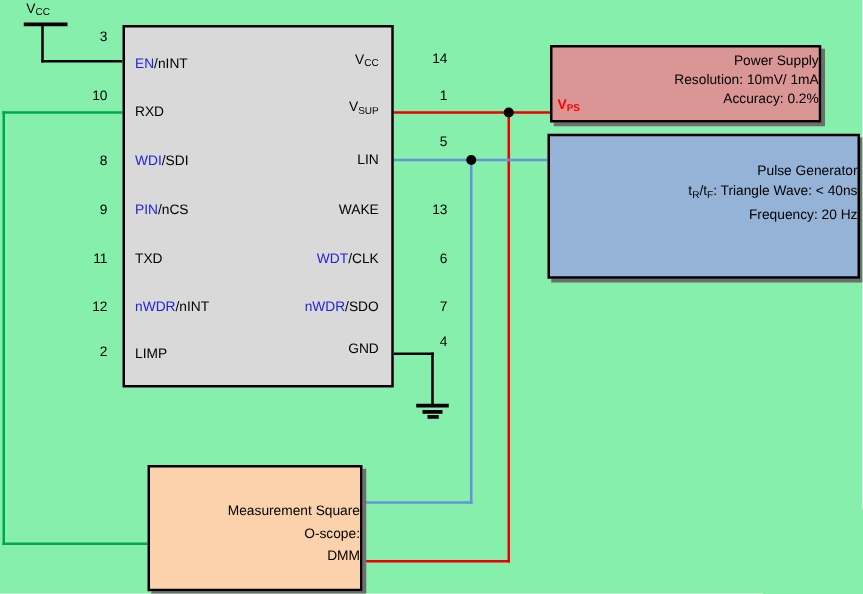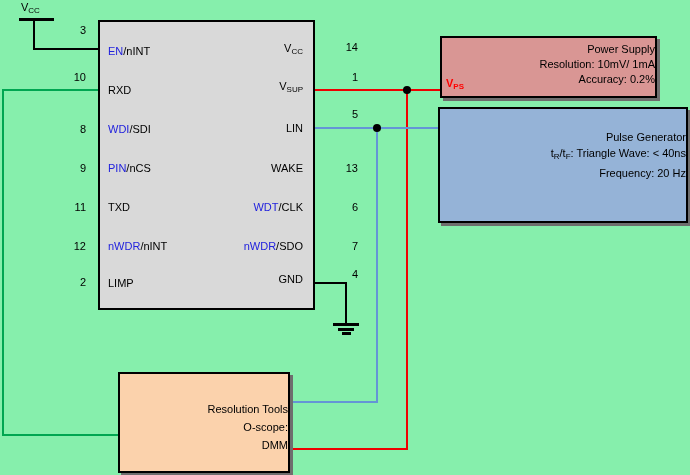--- a/index.html
+++ b/index.html
@@ -116,18 +116,18 @@
     <div id="vps-label"><span>V</span><span class="sub">PS</span></div>
   </div>
 
   <div class="ibox" id="pulse-generator">
     <div class="line">Pulse Generator</div>
     <div class="line"><span>t</span><span class="sub">R</span><span>/t</span><span class="sub">F</span><span>: Triangle Wave: &lt; 40ns</span></div>
     <div class="line">Frequency: 20 Hz</div>
   </div>
 
   <div class="ibox" id="measurement-tools">
-    <div class="line">Resolution Tools</div>
+    <div class="line">Measurement Square</div>
     <div class="line">O-scope:</div>
     <div class="line">DMM</div>
   </div>
 
 </div>
 
 </body></html>

